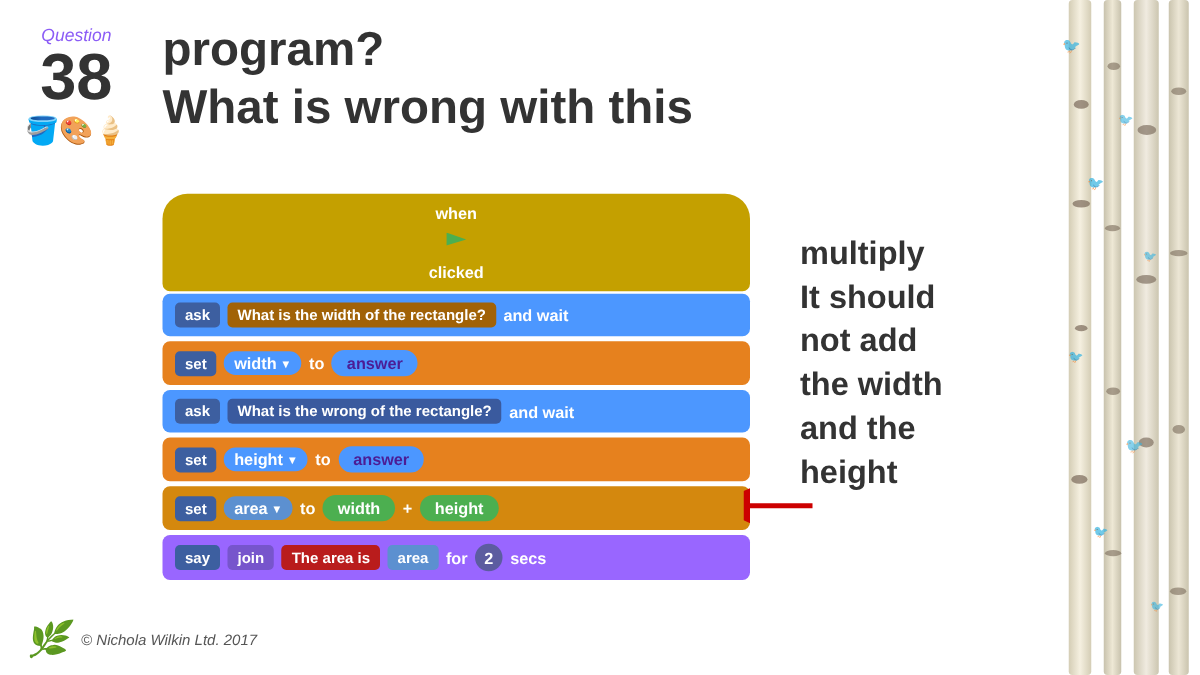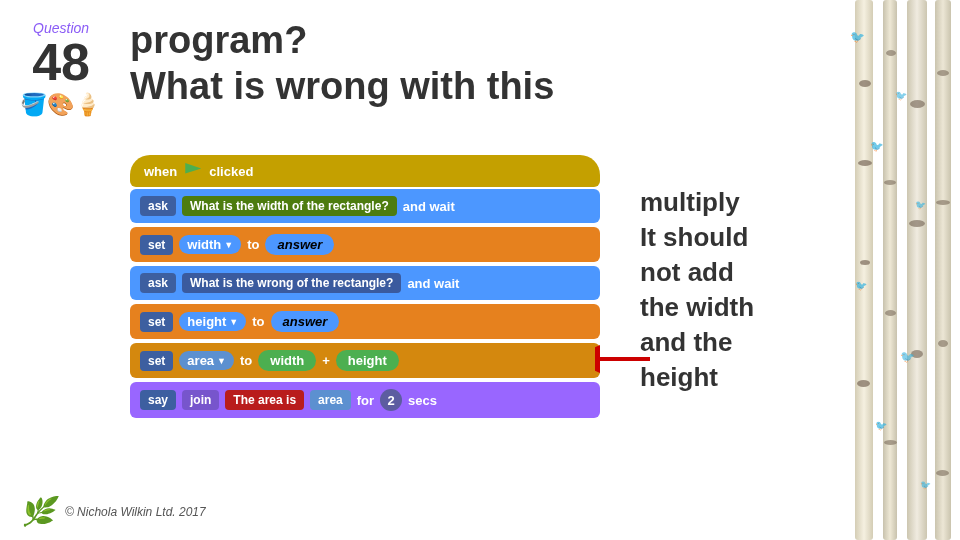--- a/index.html
+++ b/index.html
@@ -104,22 +104,21 @@
       border-radius: 4px;
       padding: 3px 8px;
       font-size: 13px;
       color: white;
     }
     .block-answer {
       background: #4c97ff;
       border-radius: 20px;
       padding: 3px 12px;
       font-size: 13px;
-      color: #000000;
-      font-style: italic;
+      color: #4c1d95;
     }
     .block-green-oval {
       background: #4CAF50;
       border-radius: 20px;
       padding: 3px 12px;
       font-size: 13px;
       color: white;
     }
     .block-text-white {
       color: white;
@@ -245,40 +244,40 @@
   <div style="position:absolute;top:140px;left:25px;font-size:11px;color:#555;opacity:0.7;">🐦</div>
   <div style="position:absolute;top:200px;left:70px;font-size:9px;color:#555;opacity:0.6;">🐦</div>
   <div style="position:absolute;top:280px;left:10px;font-size:10px;color:#555;opacity:0.7;">🐦</div>
   <div style="position:absolute;top:350px;left:55px;font-size:12px;color:#555;opacity:0.6;">🐦</div>
   <div style="position:absolute;top:420px;left:30px;font-size:10px;color:#555;opacity:0.7;">🐦</div>
   <div style="position:absolute;top:480px;left:75px;font-size:9px;color:#555;opacity:0.6;">🐦</div>
 </div>
 
 <div class="question-badge">
   <div class="question-label">Question</div>
-  <div class="question-number">48</div>
+  <div class="question-number">38</div>
   <div class="question-icons">🪣🎨🍦</div>
 </div>
 
 <div class="title">
   <div>program?</div>
   <div>What is wrong with this</div>
 </div>
 
 <div class="scratch-blocks">
 
-  <div class="block-hat block-gold" style="margin-bottom:2px;">
+  <div class="block-hat block-gold" style="margin-bottom:2px;flex-direction:column;">
     <span class="block-text-white">when</span>
     <span style="display:inline-block;background:#4CAF50;clip-path:polygon(0 0,100% 35%,0 65%);width:16px;height:16px;"></span>
     <span class="block-text-white">clicked</span>
   </div>
 
   <div class="block-row block-blue" style="border-radius:6px;">
     <span class="block-label">ask</span>
-    <span class="block-inner" style="font-size:12px;background:#4d7c0f;">What is the width of the rectangle?</span>
+    <span class="block-inner" style="font-size:12px;background:#a16207;">What is the width of the rectangle?</span>
     <span class="block-text-white">and wait</span>
   </div>
 
   <div class="block-row block-orange" style="border-radius:6px;margin-top:3px;">
     <span class="block-label">set</span>
     <span class="dropdown-pill">width</span>
     <span class="block-text-white">to</span>
     <span class="block-answer">answer</span>
   </div>
 

